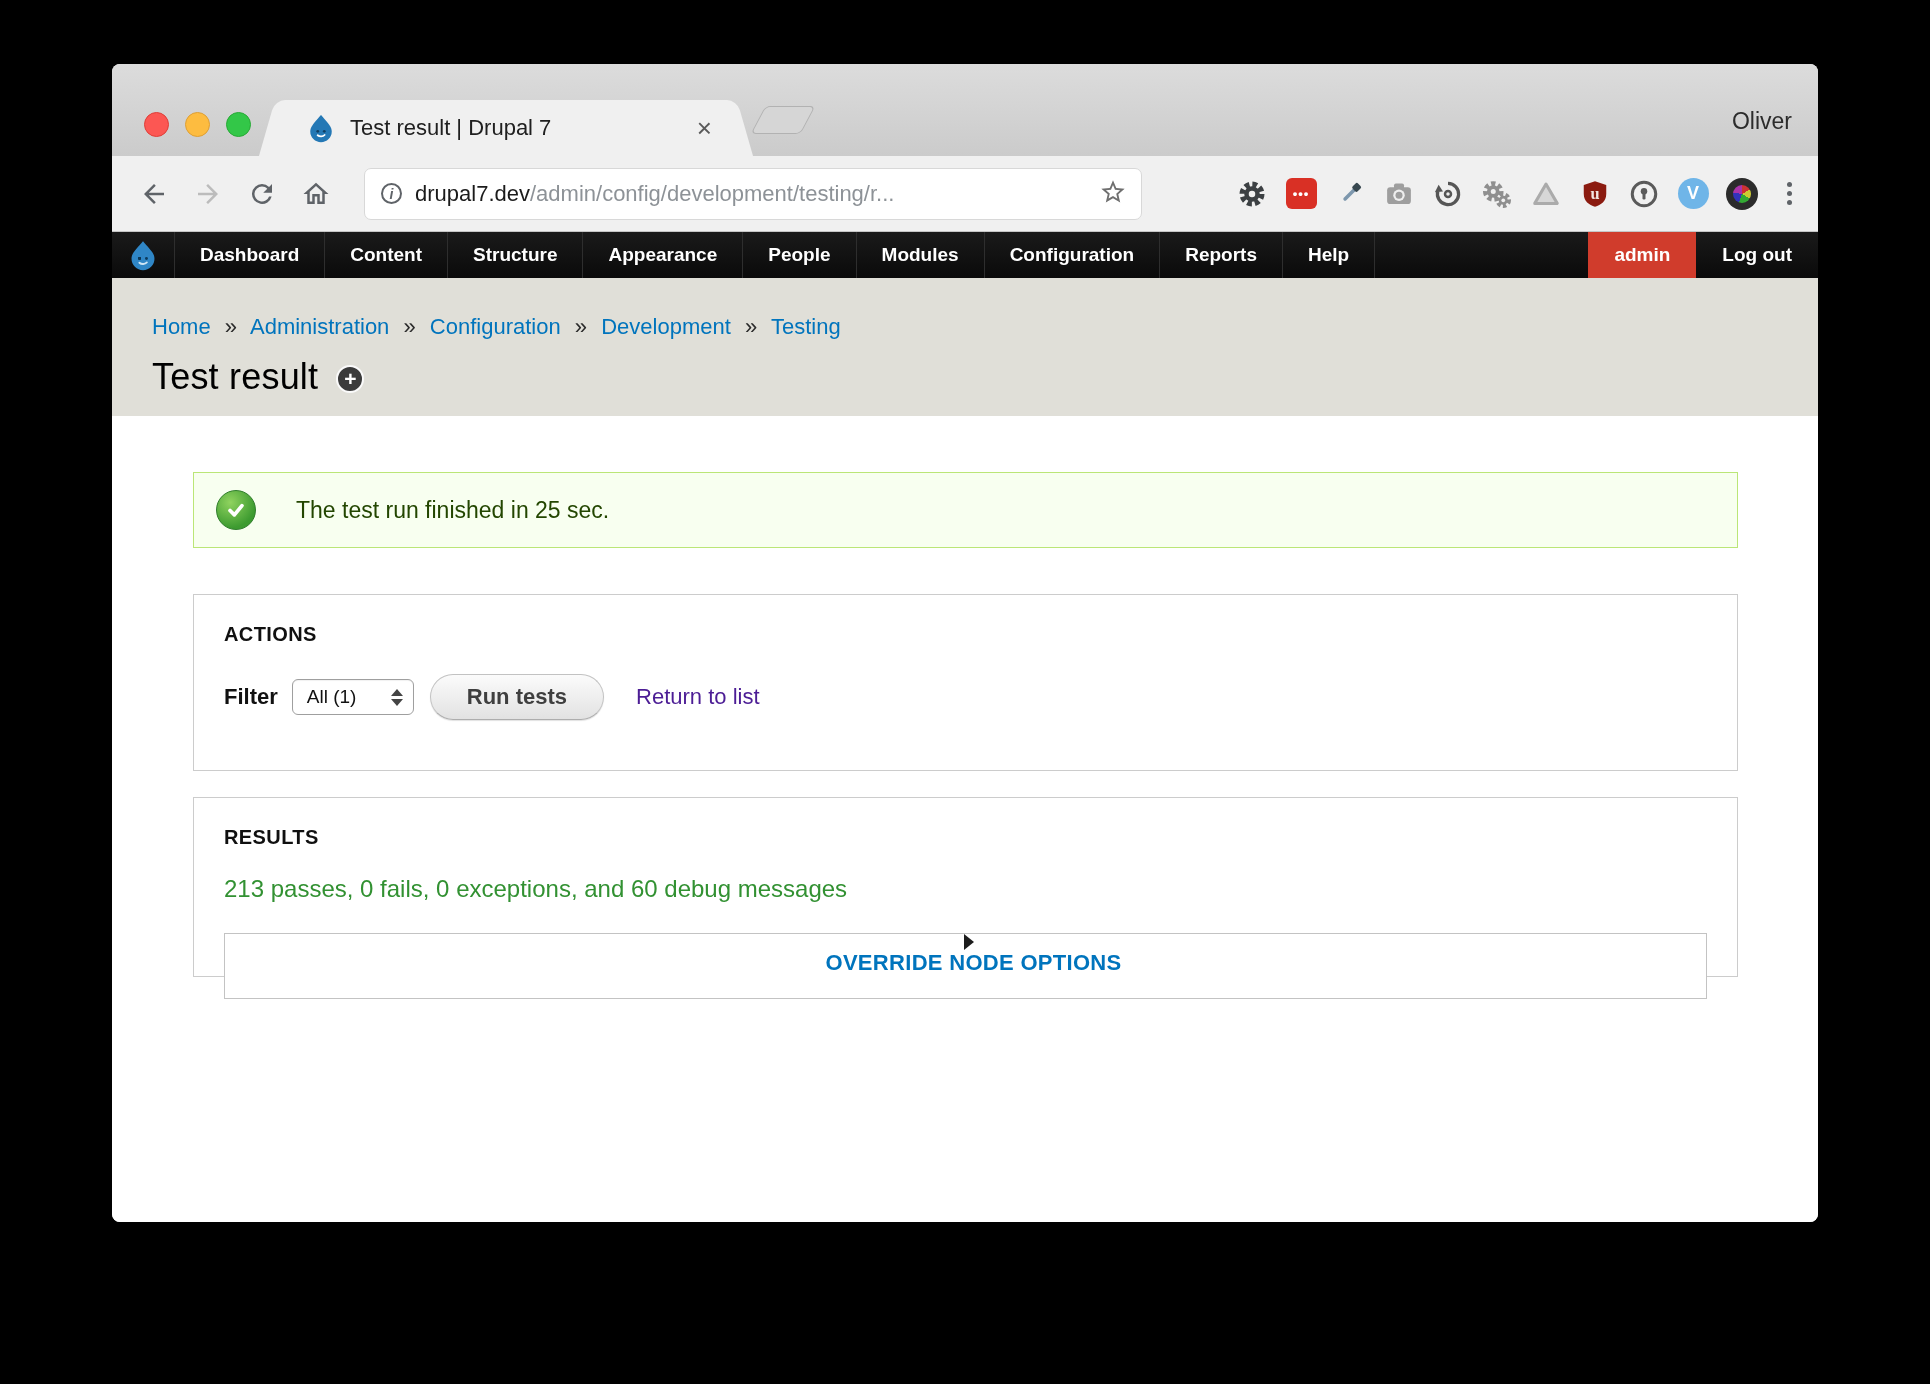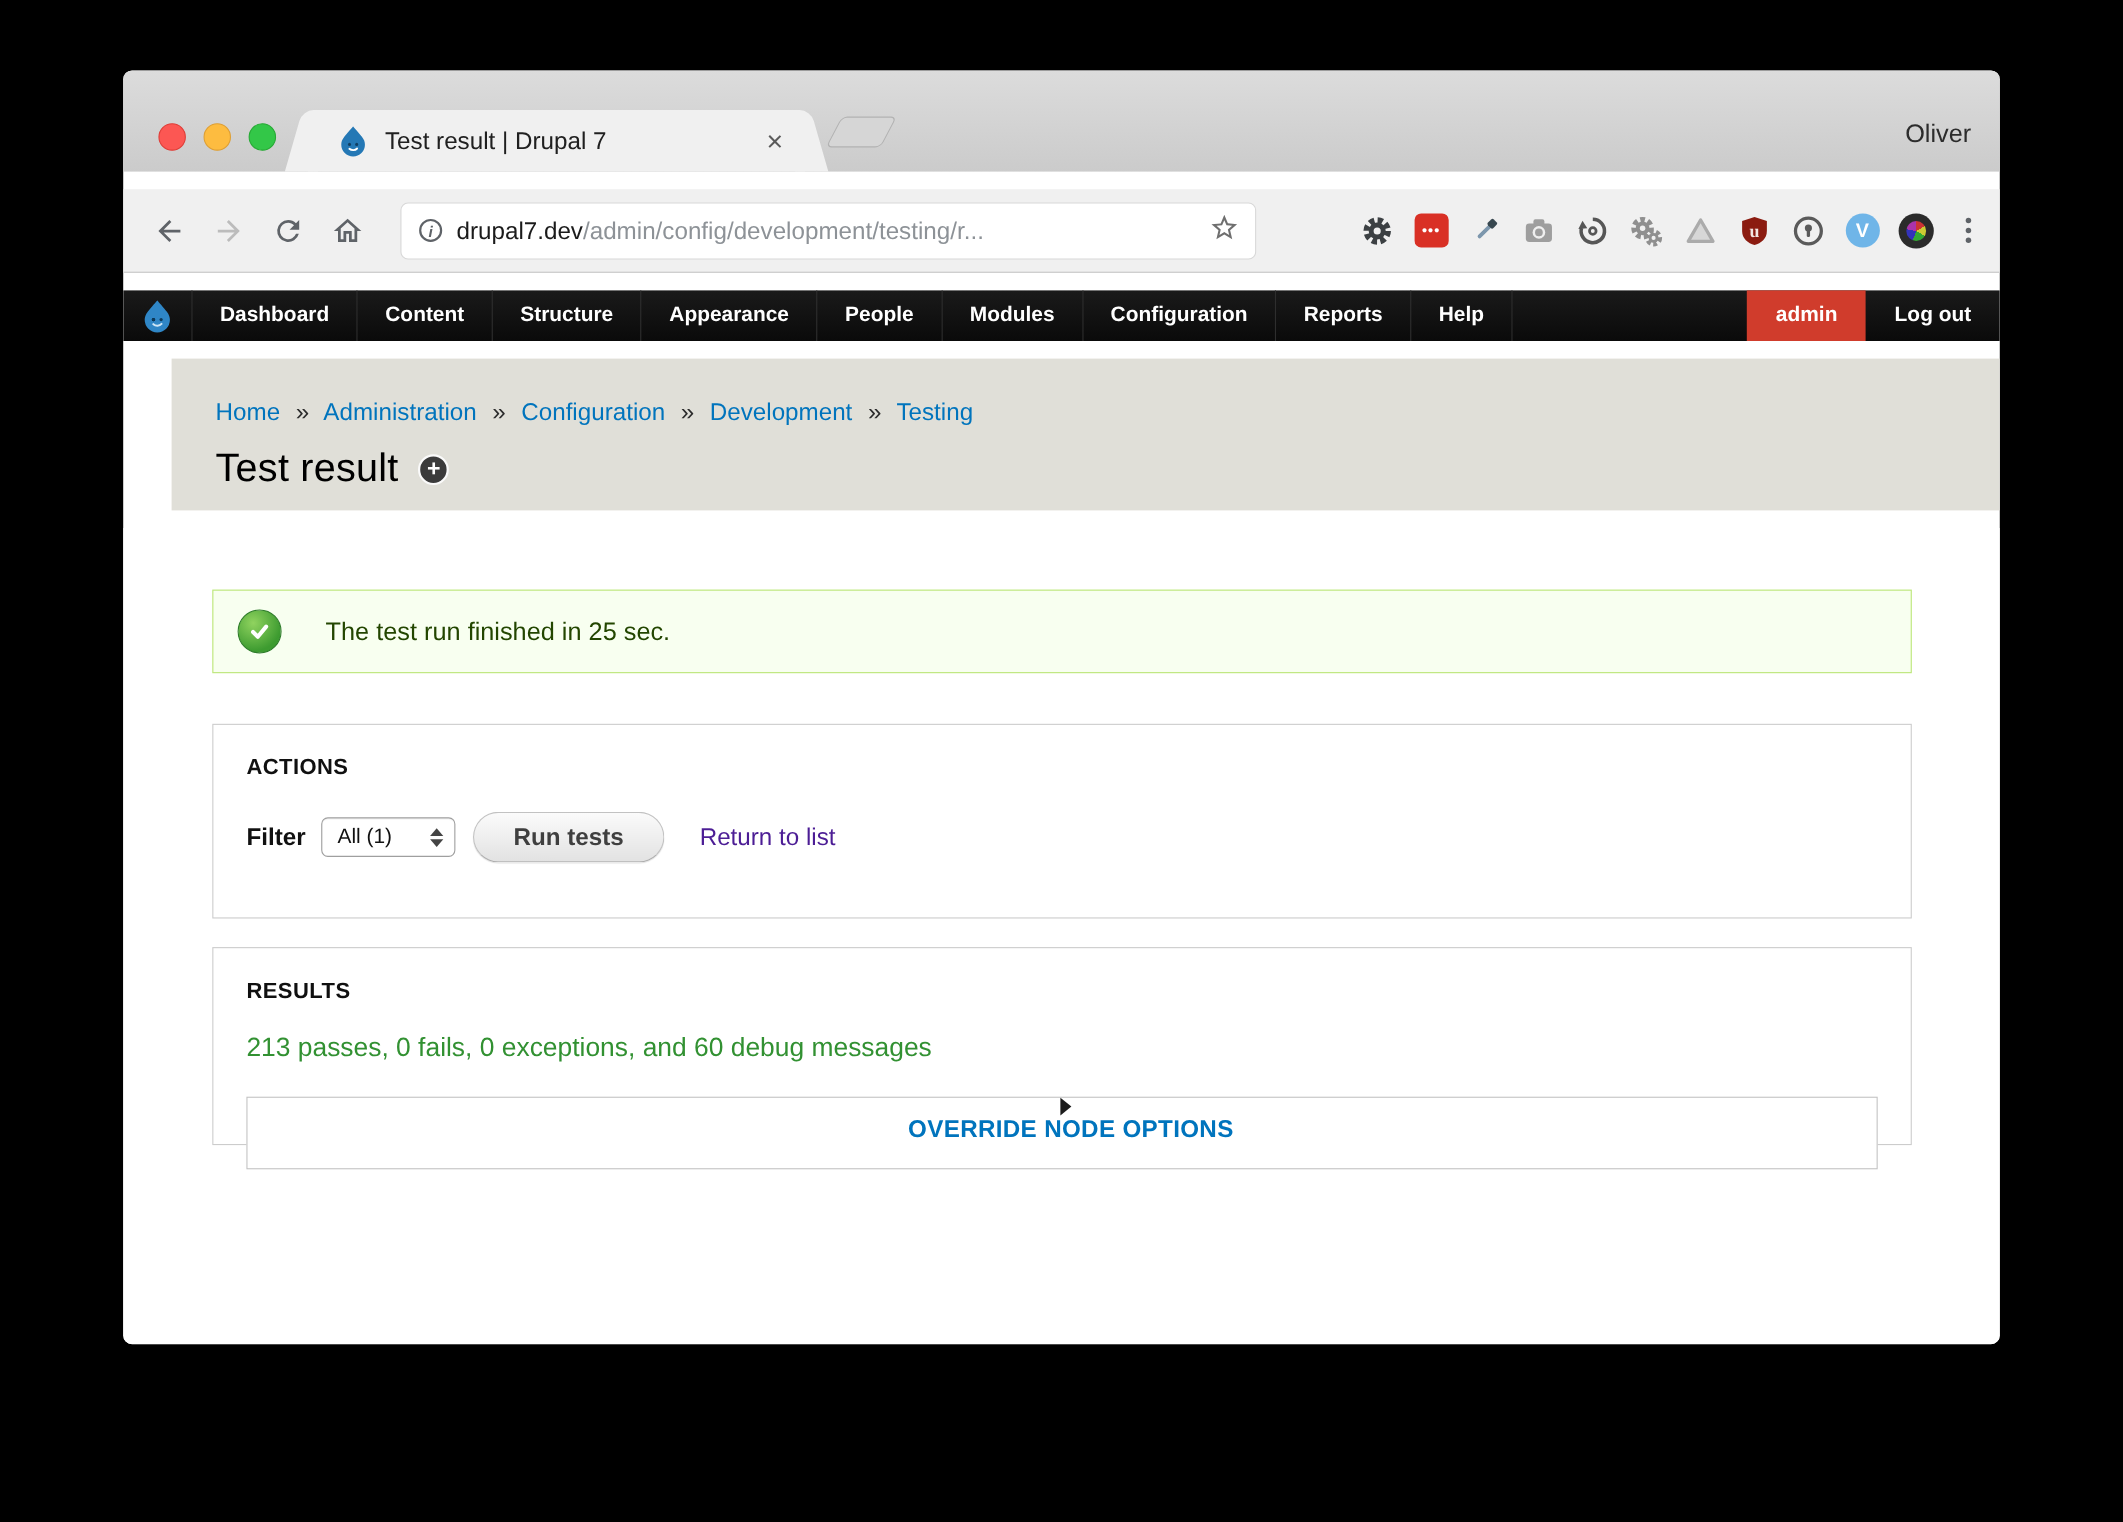--- a/index.html
+++ b/index.html
@@ -3,21 +3,21 @@
 <meta charset="utf-8">
 <style>
   * { box-sizing: border-box; margin: 0; padding: 0; }
   html,body { background:#000; }
   body { font-family: "Liberation Sans", sans-serif; }
 
   .screen { position:relative; width:1930px; height:1384px; background:#000; overflow:hidden; }
 
   .window { position:absolute; left:112px; top:64px; width:1706px; height:1158px;
             border-radius:8px; overflow:hidden; background:#fff;
-            box-shadow:0 20px 60px rgba(0,0,0,.6); display:flex; flex-direction:column;gap:16px; }
+            box-shadow:0 20px 60px rgba(0,0,0,.6); display:flex; flex-direction:column; }
 
   
   .tabstrip { position:relative; height:92px; flex:0 0 92px;
               background:linear-gradient(#dcdcdc,#cbcbcb); }
   .traffic-lights { position:absolute; left:32px; top:48px; display:flex; gap:16px; }
   .tl { width:25px; height:25px; border-radius:50%; display:inline-block; }
   .tl.red    { background:#fc5753; border:1px solid #df3e38; }
   .tl.yellow { background:#fdbc40; border:1px solid #de9f34; }
   .tl.green  { background:#33c748; border:1px solid #27aa35; }
 
@@ -75,21 +75,21 @@
   .dlogo svg { width:32px; height:32px; }
   .dmenu { display:flex; align-items:stretch; }
   .dmenu-item { display:flex; align-items:center; padding:0 25px; font-size:19px; font-weight:bold;
                 color:#fff; border-left:1px solid #2e2e2e; cursor:default; }
   .dmenu-item:last-child { border-right:1px solid #2e2e2e; }
   .dbar-right { margin-left:auto; display:flex; align-items:stretch; }
   .dmenu-user { display:flex; align-items:center; padding:0 26px; font-size:19px; font-weight:bold; }
   .dmenu-user.active { background:#d03c2c; }
 
   
-  .page-header { height:138px; flex:0 0 138px; background:#e0dfd8; padding:36px 0 0 40px;margin-left:44px; }
+  .page-header { height:138px; flex:0 0 138px; background:#e0dfd8; padding:36px 0 0 40px; }
   .breadcrumb { font-size:22px; }
   .crumb-link { color:#0074bd; text-decoration:none; cursor:pointer; }
   .crumb-sep { color:#2b2b2b; margin:0 8px; }
   .title-row { margin-top:16px; display:flex; align-items:center; gap:18px; }
   .page-title { font-size:36px; font-weight:500; color:#000; letter-spacing:.2px; }
   .shortcut-plus { width:28px; height:28px; border-radius:50%; background:#3b3b3b; border:2px solid #fafafa;
                    color:#fff; font-size:21px; font-weight:bold; line-height:22px;
                    display:flex; align-items:center; justify-content:center; margin-top:4px; }
 
   

